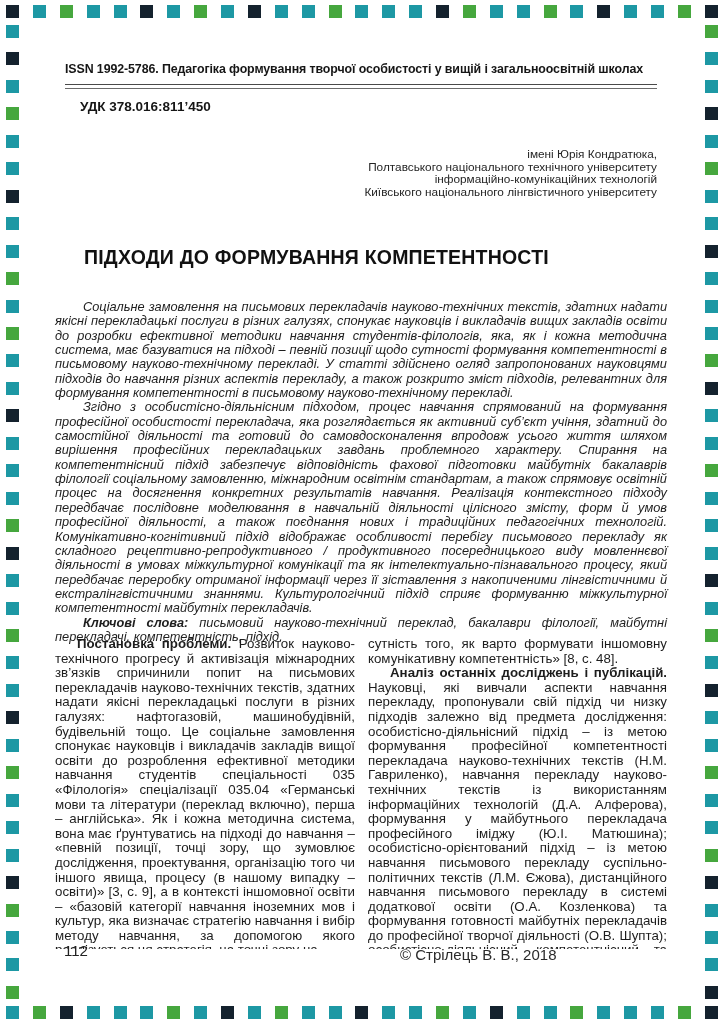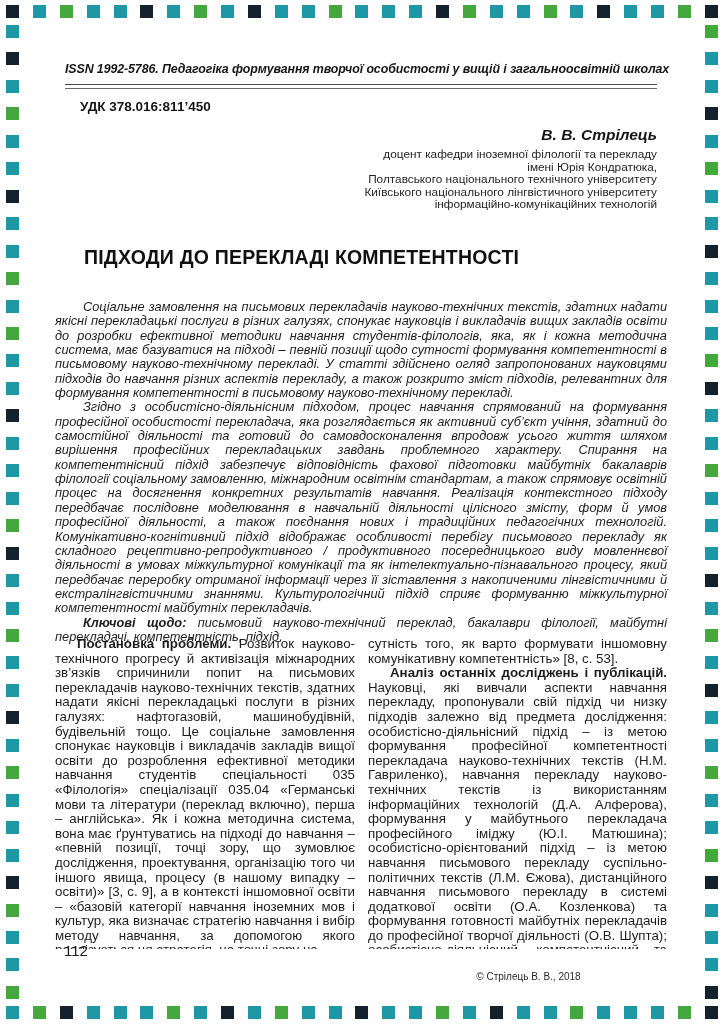--- a/index.html
+++ b/index.html
@@ -17,21 +17,20 @@
   .strip-top{top:5px;left:6px;right:6px;height:13px;flex-direction:row;}
   .strip-bottom{bottom:5px;left:6px;right:6px;height:13px;flex-direction:row;}
   .strip-left{left:6px;top:25px;bottom:25px;width:13px;flex-direction:column;}
   .strip-right{right:6px;top:25px;bottom:25px;width:13px;flex-direction:column;}
   .sq{width:13px;height:13px;flex:0 0 auto;}
 
   .issn{
     position:absolute;left:65px;top:62px;width:594px;
     font-size:12.4px;font-weight:bold;letter-spacing:-0.1px;color:#161616;
     white-space:nowrap;
-    font-style:italic;
   }
   .double-rule{
     position:absolute;left:65px;top:84px;width:592px;height:2.5px;
     border-top:1.6px solid #4a4a4a;border-bottom:1px solid #6a6a6a;
   }
   .udc{
     position:absolute;left:80px;top:99px;
     font-size:13.5px;font-weight:bold;color:#161616;
   }
   .author-name{
@@ -62,21 +61,21 @@
   .col p.noindent{text-indent:0;}
   .col .para-lead{font-weight:bold;}
   .col-left{left:55px;}
   .col-right{left:368px;width:299px;}
   .page-number{
     position:absolute;left:64px;top:942px;
     font-size:15px;color:#222;
   }
   .copyright{
     position:absolute;left:400px;top:946px;width:257px;
-    text-align:center;font-size:10px;color:#2a2a2a;margin-top:25px;
+    text-align:left;font-size:15px;color:#2a2a2a;
   }
 </style>
 </head>
 <body>
 
 <div class="page">
 
   <div class="border-strip strip-top">
       <div class="sq" style="background: rgb(20, 34, 46);"></div>
       <div class="sq" style="background: rgb(29, 152, 164);"></div>
@@ -210,44 +209,42 @@
       <div class="sq" style="background: rgb(29, 152, 164);"></div>
       <div class="sq" style="background: rgb(29, 152, 164);"></div>
       <div class="sq" style="background: rgb(20, 34, 46);"></div>
     </div>
 
   <div class="issn">ISSN 1992-5786. Педагогіка формування творчої особистості у вищій і загальноосвітній школах</div>
   <div class="double-rule"></div>
 
   <div class="udc">УДК 378.016:811’450</div>
 
-  <div class="author-name">В. В. Стрілець</div>
   <div class="affiliation">
-    <div>доцент кафедри іноземної філології та перекладу</div>
     <div>імені Юрія Кондратюка,</div>
     <div>Полтавського національного технічного університету</div>
+    <div>інформаційно-комунікаційних технологій</div>
     <div>Київського національного лінгвістичного університету</div>
-    <div>інформаційно-комунікаційних технологій</div>
   </div>
 
   <div class="paper-title">
-    <div>ПІДХОДИ ДО ПЕРЕКЛАДІ КОМПЕТЕНТНОСТІ</div>
+    <div>ПІДХОДИ ДО ФОРМУВАННЯ КОМПЕТЕНТНОСТІ</div>
   </div>
 
   <div class="abstract">
     <p>Соціальне замовлення на письмових перекладачів науково-технічних текстів, здатних надати якісні перекладацькі послуги в різних галузях, спонукає науковців і викладачів вищих закладів освіти до розробки ефективної методики навчання студентів-філологів, яка, як і кожна методична система, має базуватися на підході – певній позиції щодо сутності формування компетентності в письмовому науково-технічному перекладі. У статті здійснено огляд запропонованих науковцями підходів до навчання різних аспектів перекладу, а також розкрито зміст підходів, релевантних для формування компетентності в письмовому науково-технічному перекладі.</p>
     <p>Згідно з особистісно-діяльнісним підходом, процес навчання спрямований на формування професійної особистості перекладача, яка розглядається як активний суб’єкт учіння, здатний до самостійної діяльності та готовий до самовдосконалення впродовж усього життя шляхом вирішення професійних перекладацьких завдань проблемного характеру. Спирання на компетентнісний підхід забезпечує відповідність фахової підготовки майбутніх бакалаврів філології соціальному замовленню, міжнародним освітнім стандартам, а також спрямовує освітній процес на досягнення конкретних результатів навчання. Реалізація контекстного підходу передбачає послідовне моделювання в навчальній діяльності цілісного змісту, форм й умов професійної діяльності, а також поєднання нових і традиційних педагогічних технологій. Комунікативно-когнітивний підхід відображає особливості перебігу письмового перекладу як складного рецептивно-репродуктивного / продуктивного посередницького виду мовленнєвої діяльності в умовах міжкультурної комунікації та як інтелектуально-пізнавального процесу, який передбачає переробку отриманої інформації через її зіставлення з накопиченими лінгвістичними й екстралінгвістичними знаннями. Культурологічний підхід сприяє формуванню міжкультурної компетентності майбутніх перекладачів.</p>
-    <p><span class="kw-label">Ключові щодо:</span><span> письмовий науково-технічний переклад, бакалаври філології, майбутні перекладачі, компетентність, підхід.</span></p>
+    <p><span class="kw-label">Ключові слова:</span><span> письмовий науково-технічний переклад, бакалаври філології, майбутні перекладачі, компетентність, підхід.</span></p>
   </div>
 
   <div class="col col-left">
     <p><span class="para-lead">Постановка проблеми.</span> <span>Розвиток науково-технічного прогресу й активізація міжнародних зв’язків спричинили попит на письмових перекладачів науково-технічних текстів, здатних надати якісні перекладацькі послуги в різних галузях: нафтогазовій, машинобудівній, будівельній тощо. Це соціальне замовлення спонукає науковців і викладачів закладів вищої освіти до розроблення ефективної методики навчання студентів спеціальності 035 «Філологія» спеціалізації 035.04 «Германські мови та літератури (переклад включно), перша – англійська». Як і кожна методична система, вона має ґрунтуватись на підході до навчання – «певній позиції, точці зору, що зумовлює дослідження, проектування, організацію того чи іншого явища, процесу (в нашому випадку – освіти)» [3, с. 9], а в контексті іншомовної освіти – «базовій категорії навчання іноземних мов і культур, яка визначає стратегію навчання і вибір методу навчання, за допомогою якого реалізується ця стратегія, на точці зору на</span></p>
   </div>
 
   <div class="col col-right">
-    <p class="noindent">сутність того, як варто формувати іншомовну комунікативну компетентність» [8, с. 53].</p>
+    <p class="noindent">сутність того, як варто формувати іншомовну комунікативну компетентність» [8, с. 48].</p>
     <p><span class="para-lead">Аналіз останніх досліджень і публікацій.</span> <span>Науковці, які вивчали аспекти навчання перекладу, пропонували свій підхід чи низку підходів залежно від предмета дослідження: особистісно-діяльнісний підхід – із метою формування професійної компетентності перекладача науково-технічних текстів (Н.М. Гавриленко), навчання перекладу науково-технічних текстів із використанням інформаційних технологій (Д.А. Алферова), формування у майбутнього перекладача професійного іміджу (Ю.І. Матюшина); особистісно-орієнтований підхід – із метою навчання письмового перекладу суспільно-політичних текстів (Л.М. Єжова), дистанційного навчання письмового перекладу в системі додаткової освіти (О.А. Козленкова) та формування готовності майбутніх перекладачів до професійної творчої діяльності (О.В. Шупта); особистісно-діяльнісний, компетентнісний та інтегрований підходи – з метою формування компетент-</span></p>
   </div>
 
   <div class="page-number">112</div>
   <div class="copyright">© Стрілець В. В., 2018</div>
 
 </div>
 
 </body></html>

